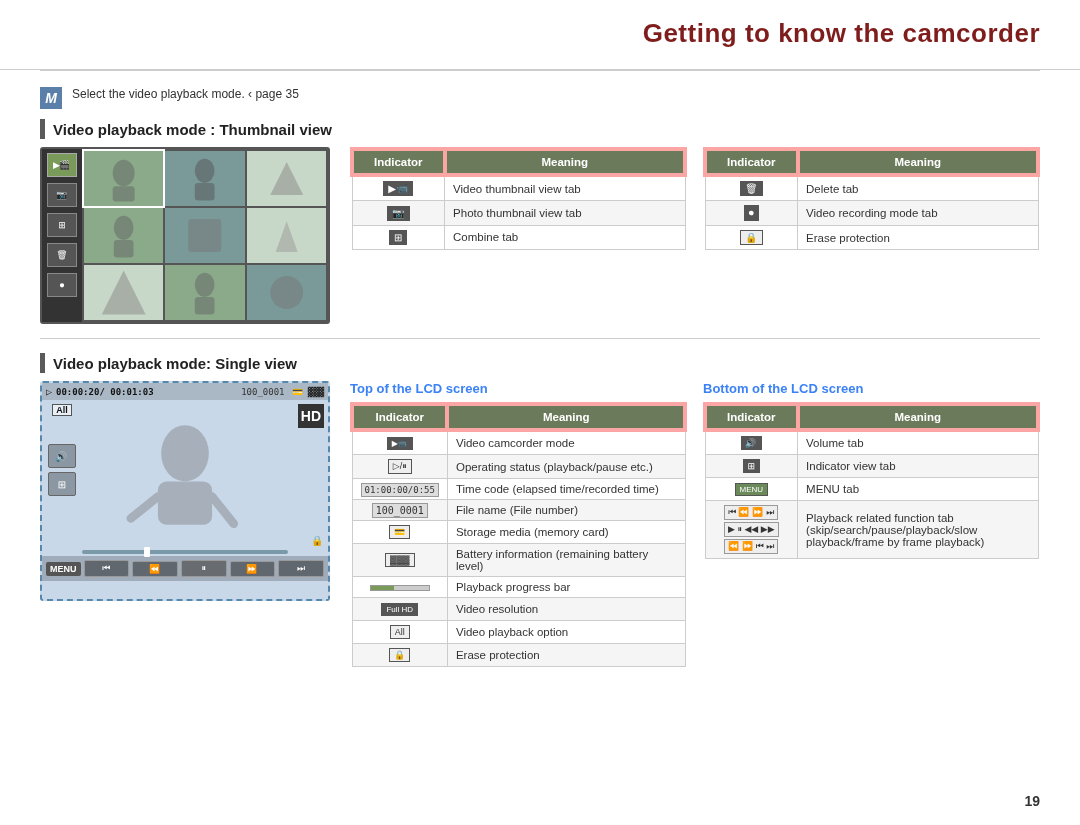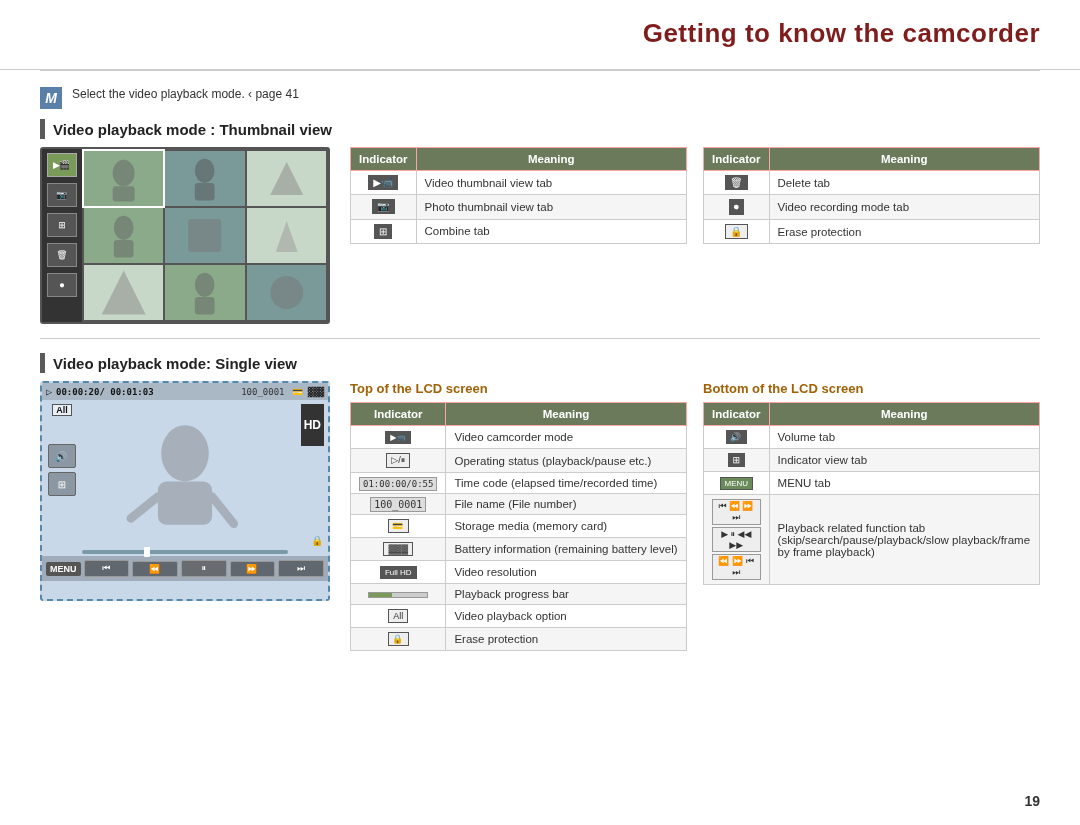--- a/index.html
+++ b/index.html
@@ -155,24 +155,24 @@
       gap: 16px;
     }
     .indicator-table {
       flex: 1;
       border-collapse: collapse;
       font-size: 11.5px;
     }
     .indicator-table th {
       background: #6a7a5a;
       color: #fff;
-      padding: 5px 8px;
+      padding: 5px 20px;
       text-align: center;
       font-weight: bold;
-      border: 1px solid #fca5a5;
+      border: 4px solid #fca5a5;
     }
     .indicator-table td {
       border: 1px solid #ccc;
       padding: 4px 8px;
       vertical-align: middle;
     }
     .indicator-table td:first-child {
       text-align: center;
       width: 50px;
     }
@@ -282,22 +282,22 @@
       display: flex;
       flex-direction: column;
       align-items: flex-end;
       padding: 4px 4px;
       gap: 4px;
       font-size: 9px;
     }
     .hd-badge {
       background: #333;
       color: #fff;
-      font-size: 12px;
-      padding: 14px 3px;
+      font-size: 14px;
+      padding: 4px 3px;
       font-weight: bold;
     }
     .erase-icon {
       font-size: 10px;
       color: #333;
     }
     .lcd-single-bottombar {
       display: flex;
       align-items: center;
       padding: 4px 4px;
@@ -333,21 +333,21 @@
       display: flex;
       gap: 16px;
     }
     .single-col {
       flex: 1;
     }
     .col-title {
       font-weight: bold;
       font-size: 13px;
       margin-bottom: 6px;
-      color: #a16207;
+      color: #3b82f6;
     }
 
     
     .page-number {
       position: absolute;
       bottom: 16px;
       right: 40px;
       font-size: 14px;
       font-weight: bold;
       color: #333;
@@ -419,21 +419,21 @@
 </head>
 <body>
 
 <div class="page-header">Getting to know the camcorder</div>
 
 <hr style="border:none;border-top:1px solid #ccc;margin:0 40px;">
 
 <div class="info-box">
   <div class="info-icon">M</div>
   <div class="info-text">
-    <div>Select the video playback mode.  ‹ page 41</div>
+    <div>Select the video playback mode.  ‹ page 35</div>
   </div>
 </div>
 
 <div class="section-title">
   <span>Video playback mode : Thumbnail view</span>
 </div>
 
 <div class="thumbnail-section">
 
   <div class="lcd-thumbnail">
@@ -659,28 +659,28 @@
                 </span></td>
             <td>Storage media (memory card)</td>
           </tr>
           <tr>
             <td><span class="icon-shape">
                   <span class="icon-box" style="font-size:9px;">▓▓▓</span>
                 </span></td>
             <td>Battery information (remaining battery level)</td>
           </tr>
           <tr>
-            <td><span class="icon-shape">
-                  <span class="icon-box dark" style="font-size:8px;">Full HD</span>
-                </span></td>
-            <td>Video resolution</td>
-          </tr>
-          <tr>
             <td><span class="progress-bar-small"></span></td>
             <td>Playback progress bar</td>
+          </tr>
+          <tr>
+            <td><span class="icon-shape">
+                  <span class="icon-box dark" style="font-size:8px;">Full HD</span>
+                </span></td>
+            <td>Video resolution</td>
           </tr>
           <tr>
             <td><span class="icon-shape">
                   <span class="icon-box" style="font-size:9px;">All</span>
                 </span></td>
             <td>Video playback option</td>
           </tr>
           <tr>
             <td><span class="icon-shape">
                   <span class="icon-box" style="font-size:9px;">🔒</span>

